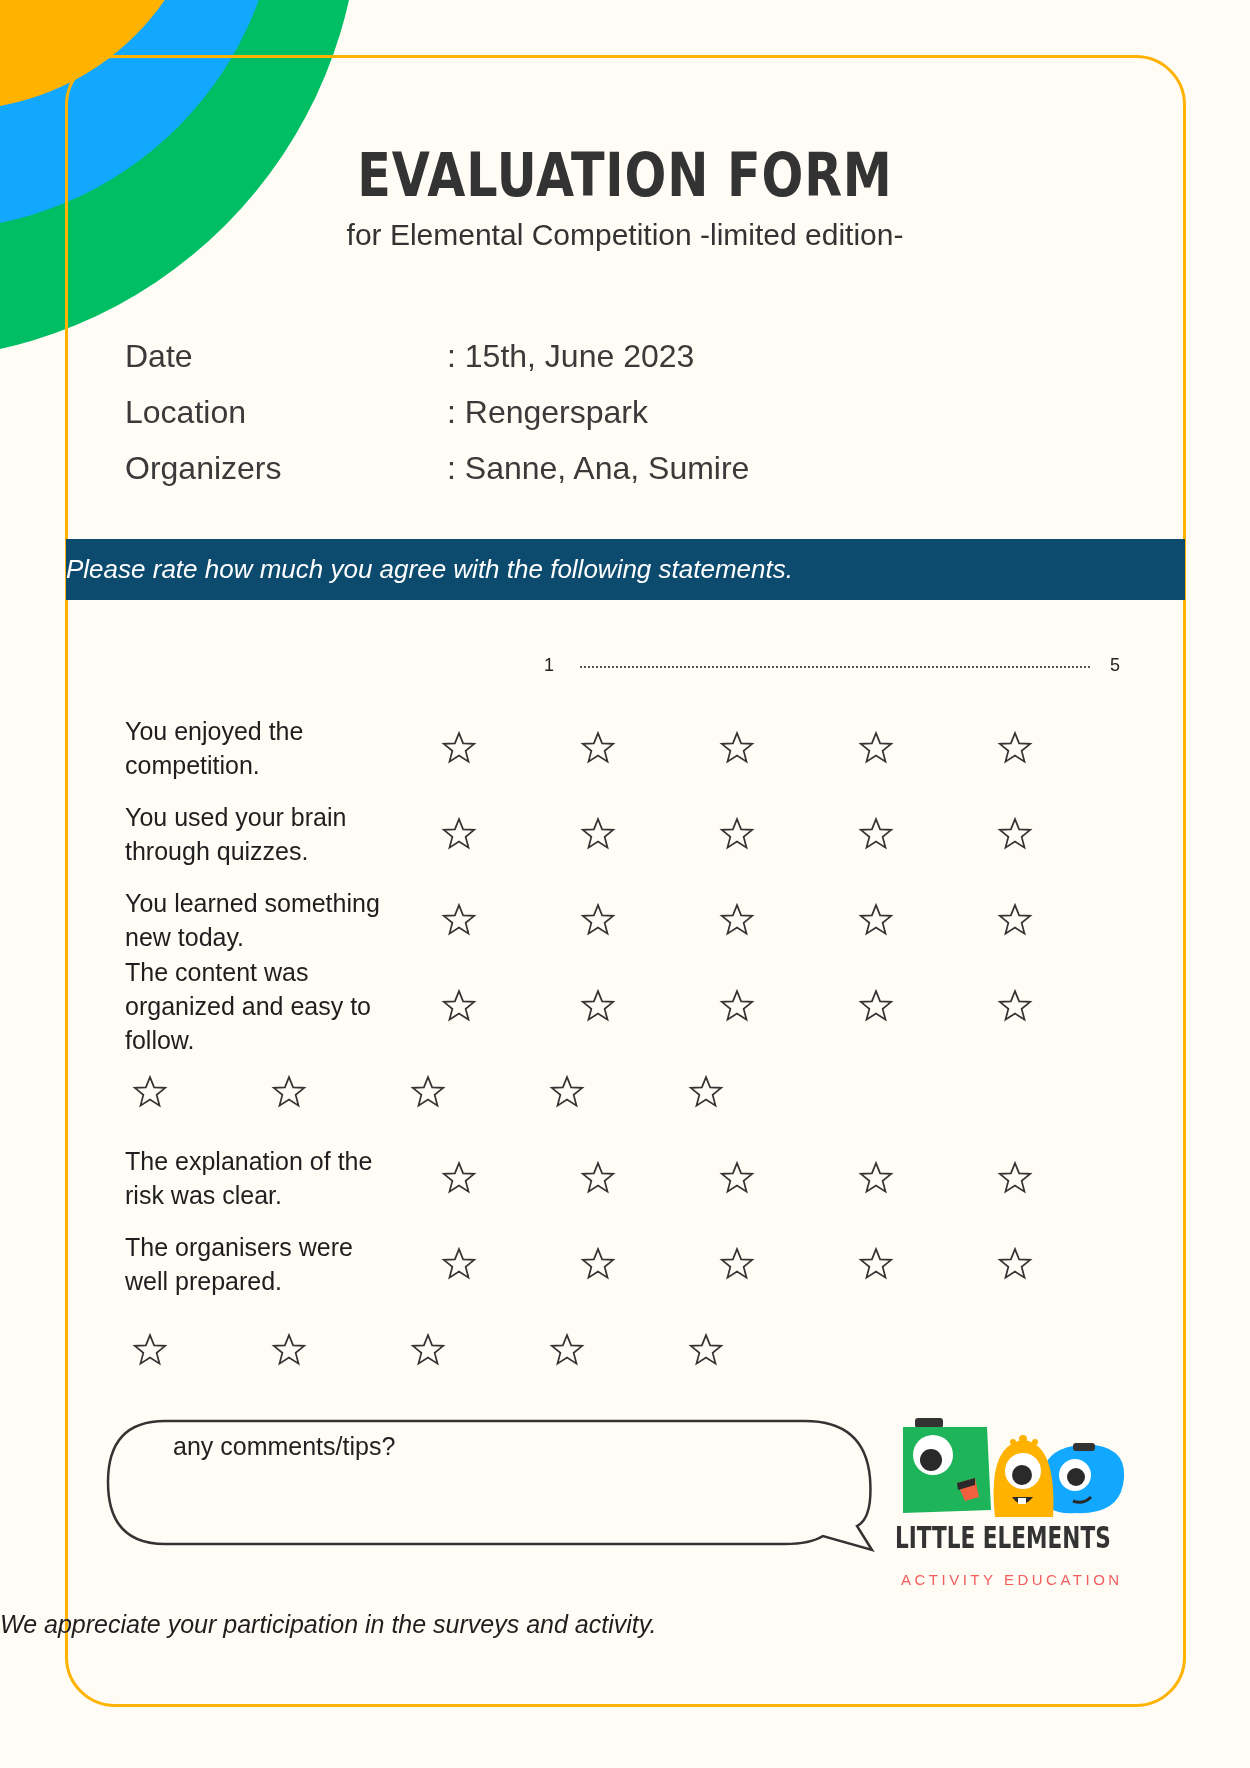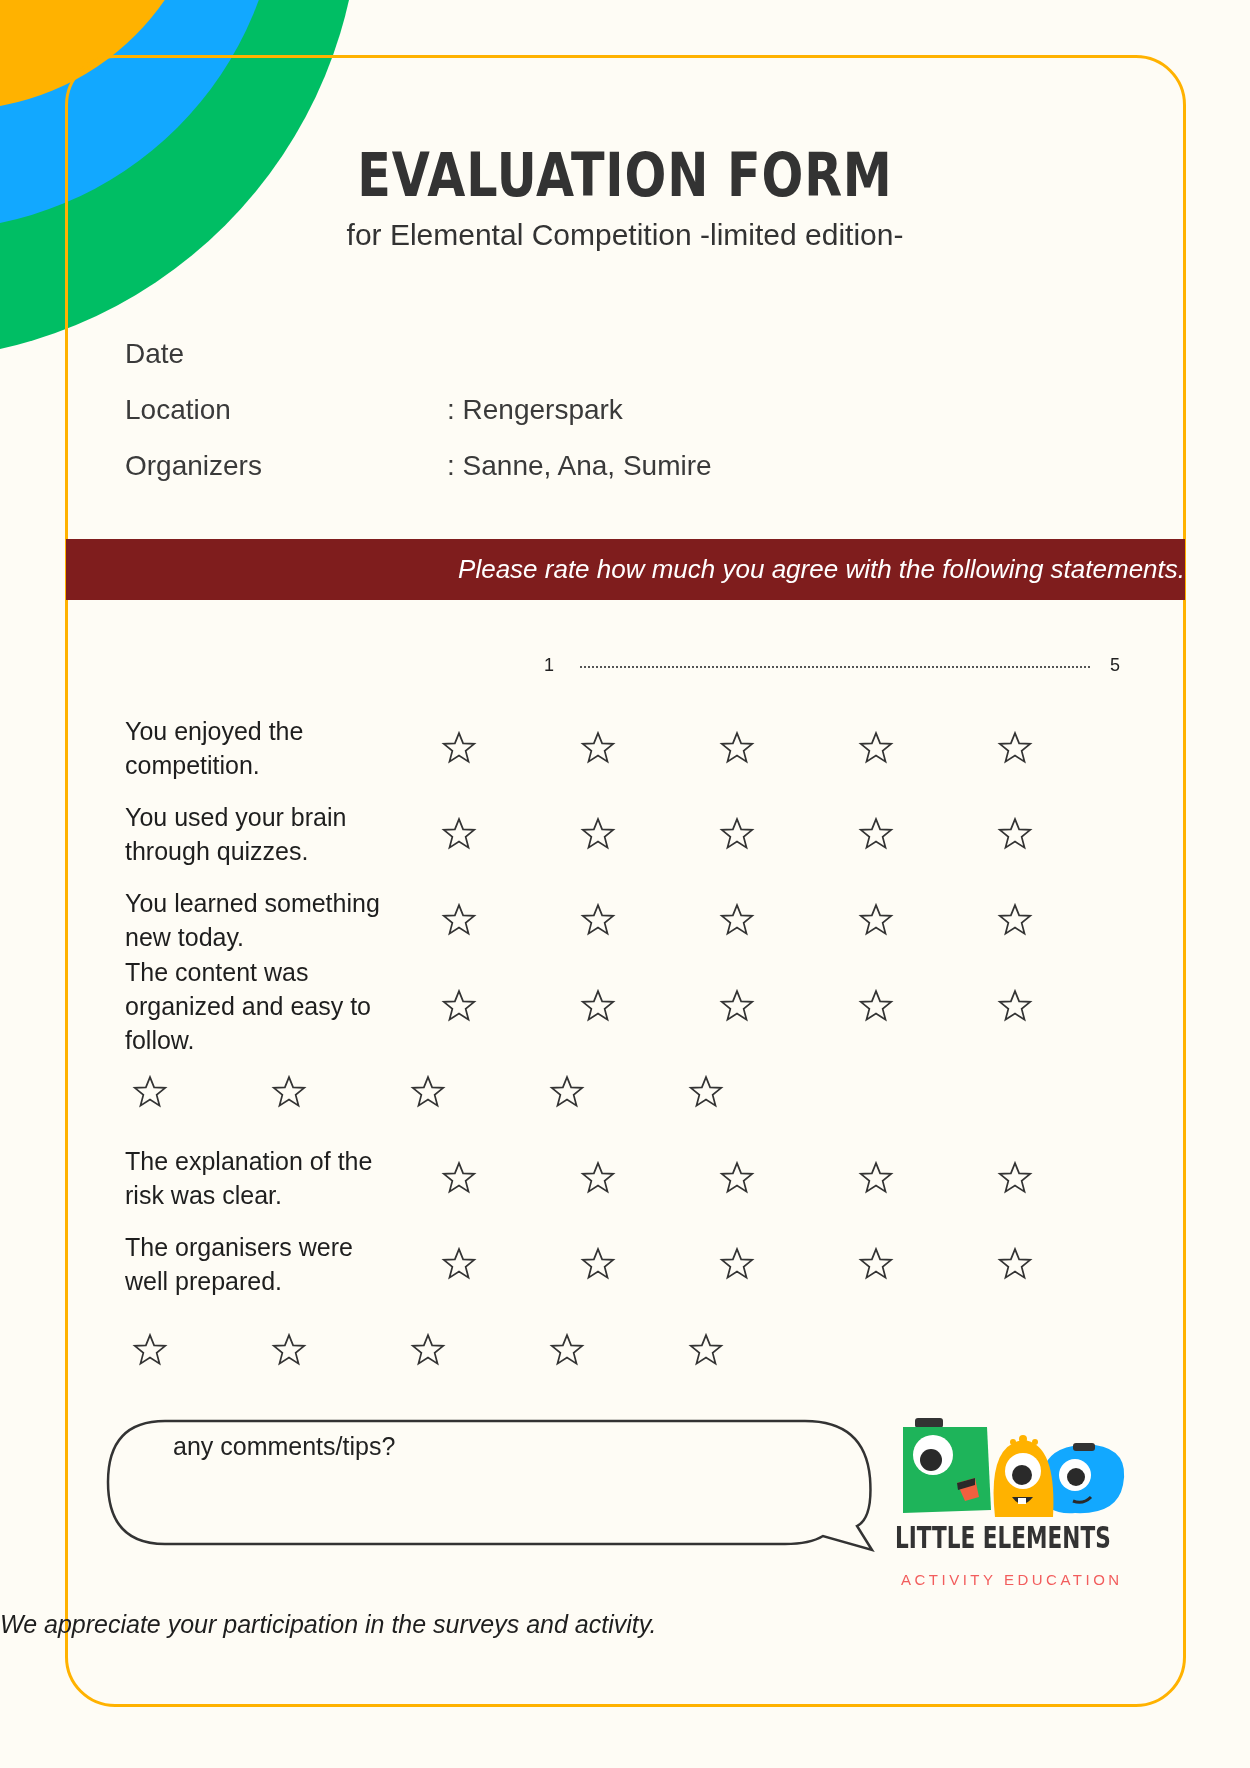--- a/index.html
+++ b/index.html
@@ -24,26 +24,26 @@
     position: absolute; left: 0; width: 1250px; top: 140px;
     text-align: center; font-family: "DejaVu Sans", sans-serif;
     font-size: 60px; font-weight: bold; letter-spacing: 1px;
     color: #333; transform: scaleX(0.82); transform-origin: center;
   }
   .subtitle {
     position: absolute; left: 0; width: 1250px; top: 218px;
     text-align: center; font-size: 30px; color: #333;
   }
   .info { position: absolute; left: 125px; top: 338px; }
-  .info-row { height: 56px; font-size: 28px; color: #3a3a3a; display: flex; }
+  .info-row { height: 56px; font-size: 32px; color: #3a3a3a; display: flex; }
   .info-label { width: 322px; }
   .banner {
     position: absolute; left: 66px; top: 539px; width: 1119px; height: 61px;
-    background: #7f1d1d; color: #fff; font-style: italic; font-size: 26px;
-    display: flex; align-items: center; justify-content: flex-end;
+    background: #0c4a6e; color: #fff; font-style: italic; font-size: 26px;
+    display: flex; align-items: center; justify-content: flex-start;
   }
   .scale { position: absolute; top: 655px; left: 540px; width: 580px; height: 24px; font-size: 18px; color: #222; }
   .scale .one { position: absolute; left: 4px; top: 0; }
   .scale .five { position: absolute; right: 0; top: 0; }
   .scale .dots { position: absolute; left: 40px; right: 30px; top: 11px; border-top: 2px dotted #555; }
 
   .rows { position: absolute; left: 125px; top: 705px; width: 1010px; }
   .row { height: 86px; display: flex; align-items: center; gap: 33px; }
   .stmt { width: 400px; font-size: 25px; line-height: 34px; color: #1e1e1e; }
   .stars { display: flex; margin-left: 6px; }
@@ -80,20 +80,21 @@
 <div class="arc arc-yellow"></div>
 
 <div class="frame"></div>
 
 <div class="title">EVALUATION FORM</div>
 <div class="subtitle">for Elemental Competition -limited edition-</div>
 
 <div class="info">
   <div class="info-row">
     <span class="info-label">Date</span>
+    <span>: 15th, June 2023</span>
   </div>
   <div class="info-row">
     <span class="info-label">Location</span>
     <span>: Rengerspark</span>
   </div>
   <div class="info-row">
     <span class="info-label">Organizers</span>
     <span>: Sanne, Ana, Sumire</span>
   </div>
 </div>

